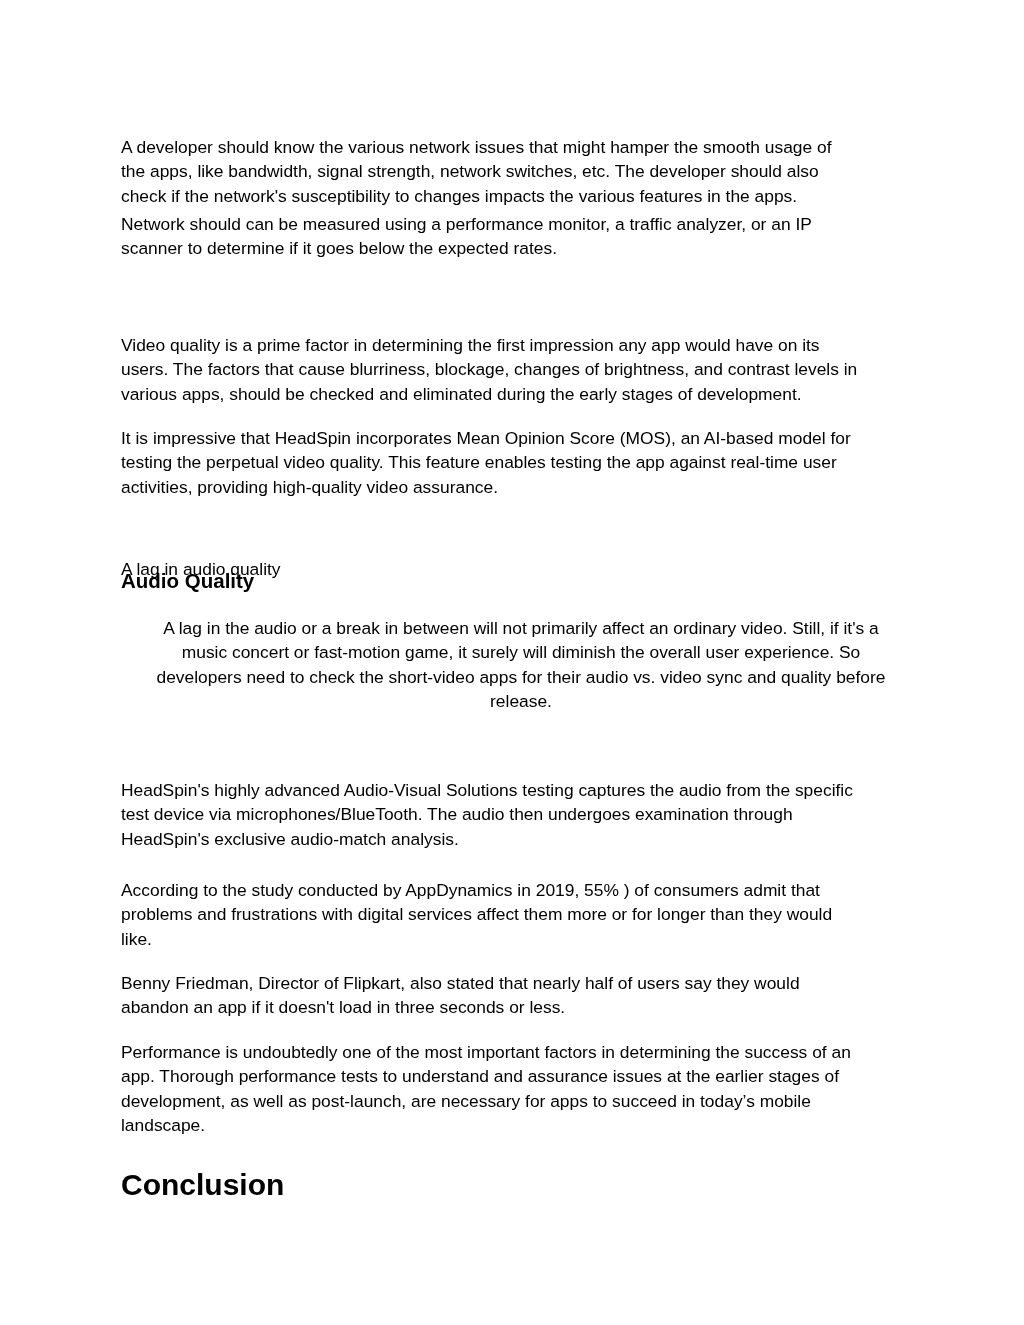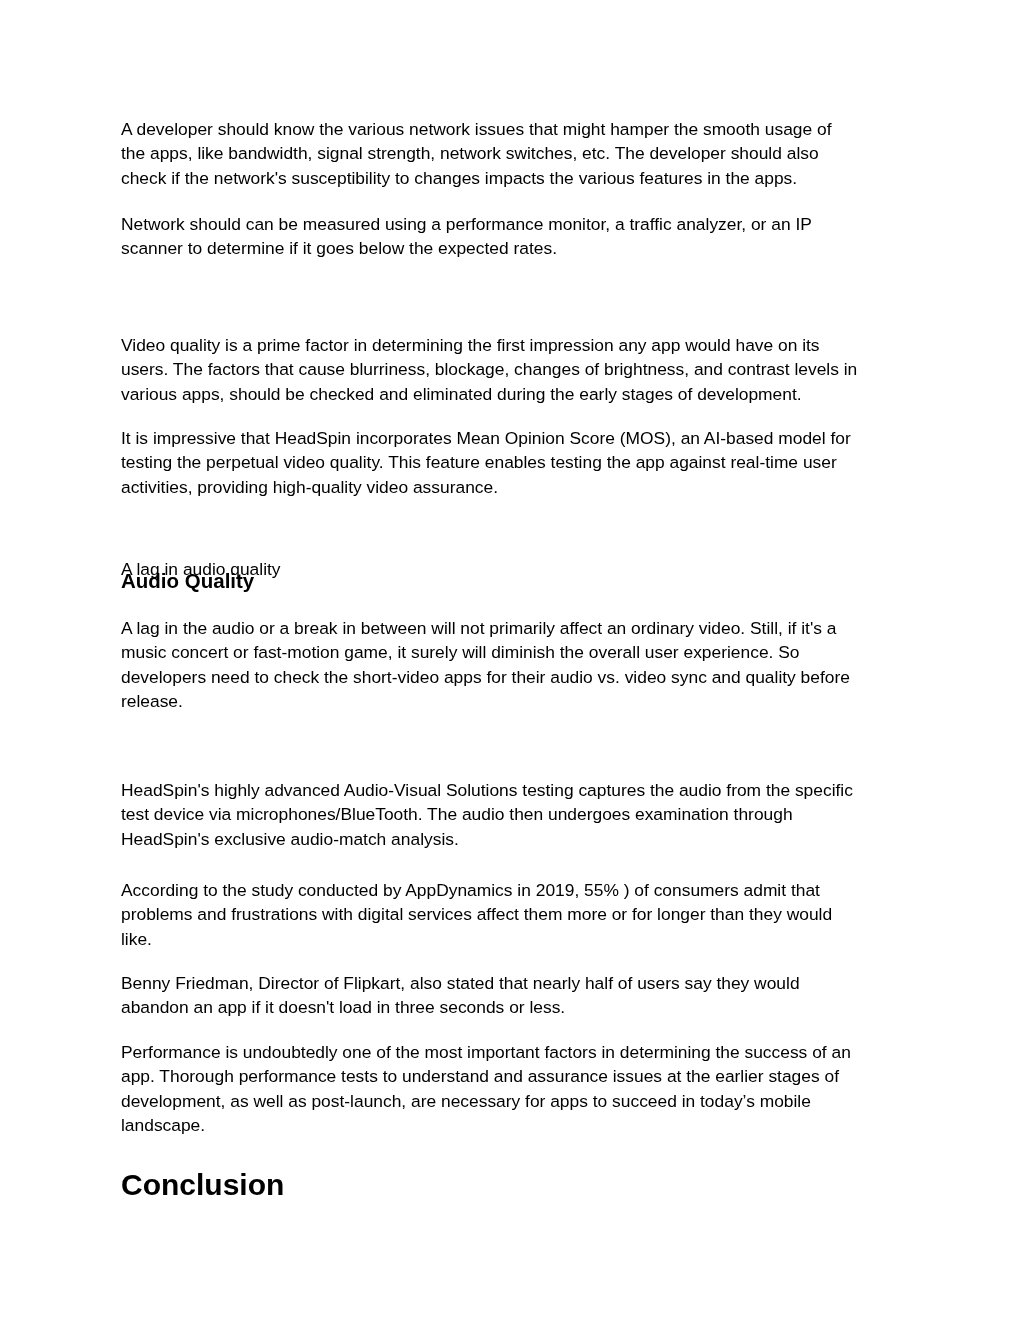--- a/index.html
+++ b/index.html
@@ -47,21 +47,21 @@
       font-weight: bold;
       line-height: 36px;
       white-space: nowrap;
     }
   </style>
 </head>
 <body>
 
 <div class="page">
 
-  <div class="block para" style="top:117px;">
+  <div class="block para" style="top:135px;">
     <span class="line">A developer should know the various network issues that might hamper the smooth usage of</span>
     <span class="line">the apps, like bandwidth, signal strength, network switches, etc. The developer should also</span>
     <span class="line">check if the network's susceptibility to changes impacts the various features in the apps.</span>
   </div>
 
   <div class="block para" style="top:212px;">
     <span class="line">Network should can be measured using a performance monitor, a traffic analyzer, or an IP</span>
     <span class="line">scanner to determine if it goes below the expected rates.</span>
   </div>
 
@@ -77,21 +77,21 @@
     <span class="line">testing the perpetual video quality. This feature enables testing the app against real-time user</span>
     <span class="line">activities, providing high-quality video assurance.</span>
   </div>
 
   <div class="block h3" style="top:523px;margin-top:45px;">Audio Quality</div>
 
   <div class="block para" style="top:557px;">
     <span class="line">A lag in audio quality</span>
   </div>
 
-  <div class="block para" style="top:616px;">
+  <div class="block para" style="top:616px;text-align:center;">
     <span class="line">A lag in the audio or a break in between will not primarily affect an ordinary video. Still, if it's a</span>
     <span class="line">music concert or fast-motion game, it surely will diminish the overall user experience. So</span>
     <span class="line">developers need to check the short-video apps for their audio vs. video sync and quality before</span>
     <span class="line">release.</span>
   </div>
 
   <div class="block para" style="top:733px;margin-top:45px;">
     <span class="line">HeadSpin's highly advanced Audio-Visual Solutions testing captures the audio from the specific</span>
     <span class="line">test device via microphones/BlueTooth. The audio then undergoes examination through</span>
     <span class="line">HeadSpin's exclusive audio-match analysis.</span>

